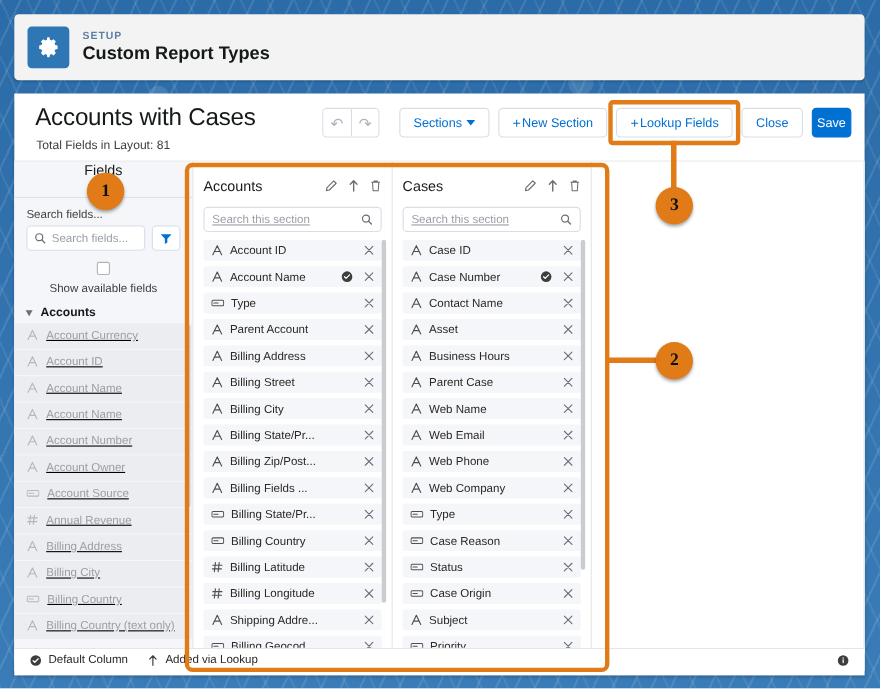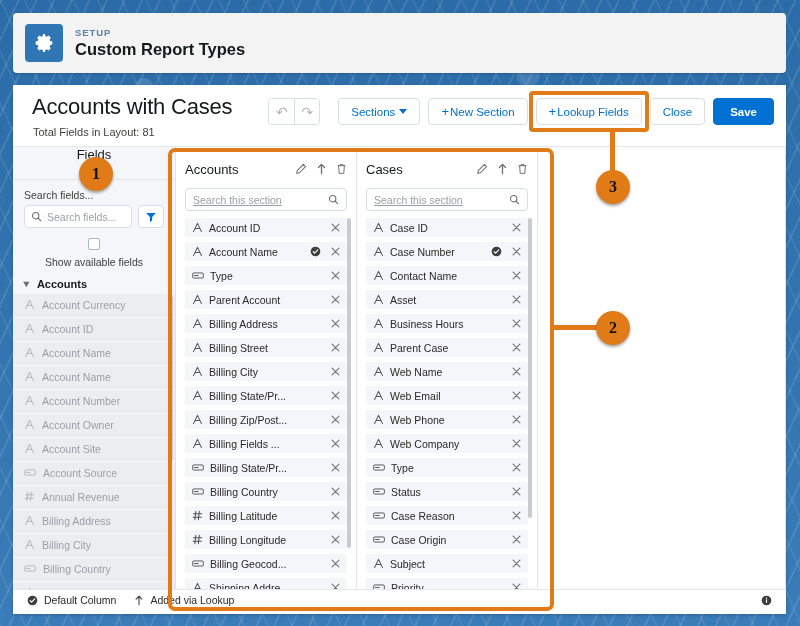--- a/index.html
+++ b/index.html
@@ -76,22 +76,22 @@
     height:27px; padding:0 12px; border:1px solid #d8dde6; border-radius:4px;
     background:#fff; color:#0070d2; font-size:11.5px; font-weight:400;
     display:flex; align-items:center; gap:1px; margin-left:8px; white-space:nowrap;
   }
   .tb-btn .plus{ font-size:13px; line-height:1; }
   .tb-btn .caret{
     width:0;height:0;border-left:4px solid transparent;border-right:4px solid transparent;
     border-top:5px solid #0070d2; margin-left:3px;
   }
   .tb-btn.primary{
-    background:#0070d2; border-color:#0070d2; color:#fff; font-weight:700;
-    padding:0 16px;
+    background:#0070d2; border-color:#0070d2; color:#fff; font-weight:400;
+    padding:0 4px;
   }
   .lookup-wrap{ position:relative; margin-left:8px; }
   .lookup-wrap .tb-btn{ margin-left:0; }
   .hl-lookup{
     position:absolute; left:-7px; top:-7px; right:-7px; bottom:-7px;
     border:4px solid #e07b18; border-radius:4px; pointer-events:none;
   }
 
   
   .sheet-body{ position:relative; height:446px; display:flex; }
@@ -127,20 +127,21 @@
   .fp-group{
     display:flex; align-items:center; gap:6px; padding:3px 11px 4px 9px;
     font-size:11px; font-weight:700; color:#16191a;
   }
   .fp-chev{ color:#6b6f76; font-size:9px; transform:scaleX(1.2); }
   .fp-list{ position:relative; }
   .fp-item{
     display:flex; align-items:flex-start; gap:7px;
     padding:5px 10px 5px 11px; background:#ebedf0; margin:0 0 1px 0;
     min-height:22px;
+    text-decoration:underline;
   }
   .fp-item .ti{ flex:0 0 auto; margin-top:0px; }
   .fp-item span.nm{ font-size:10.5px; color:#9b9fa6; line-height:13px; }
   .fp-scroll{
     position:absolute; right:2px; top:2px; width:3px; height:165px;
     background:#c9ccd1; border-radius:2px;
   }
 
   
   .canvas{ flex:1 1 auto; position:relative; background:#fff; overflow:hidden; }
@@ -329,26 +330,20 @@
             </svg>
             <span class="nm">Account Number</span>
           </div>
           <div class="fp-item">
             <svg class="ti" width="11" height="11" viewBox="0 0 16 16">
               <path d="M2.2 14L8 2l5.8 12M4.4 9.6h7.2" fill="none" stroke="#b4b7bd" stroke-width="1.5" stroke-linecap="round" stroke-linejoin="round"></path>
             </svg>
             <span class="nm">Account Owner</span>
           </div>
           <div class="fp-item">
-            <svg class="ti" width="11" height="11" viewBox="0 0 16 16">
-              <path d="M2.2 14L8 2l5.8 12M4.4 9.6h7.2" fill="none" stroke="#b4b7bd" stroke-width="1.5" stroke-linecap="round" stroke-linejoin="round"></path>
-            </svg>
-            <span class="nm">Account Site</span>
-          </div>
-          <div class="fp-item">
             <svg class="ti" width="12" height="11" viewBox="0 0 18 14">
               <rect x="1" y="3.2" width="16" height="7.6" rx="1.6" fill="none" stroke="#b4b7bd" stroke-width="1.4"></rect>
               <line x1="3.6" y1="7" x2="9.4" y2="7" stroke="#b4b7bd" stroke-width="1.4" stroke-linecap="round"></line>
             </svg>
             <span class="nm">Account Source</span>
           </div>
           <div class="fp-item">
             <svg class="ti" width="11" height="11" viewBox="0 0 16 16">
               <path d="M5.6 2L4.2 14M10.6 2L9.2 14M2.2 5.6h12M1.6 10.4h12" fill="none" stroke="#b4b7bd" stroke-width="1.5" stroke-linecap="round"></path>
             </svg>
@@ -534,34 +529,34 @@
               <div class="sec-item">
                 <svg class="ti" width="11" height="11" viewBox="0 0 16 16">
                   <path d="M5.6 2L4.2 14M10.6 2L9.2 14M2.2 5.6h12M1.6 10.4h12" fill="none" stroke="#514f4d" stroke-width="1.5" stroke-linecap="round"></path>
                 </svg>
                 <span class="nm">Billing Longitude</span>
                 <svg class="xrm" width="11" height="11" viewBox="0 0 16 16">
                   <path d="M3 3l10 10M13 3L3 13" fill="none" stroke="#6b6f76" stroke-width="1.5" stroke-linecap="round"></path>
                 </svg>
               </div>
               <div class="sec-item">
+                <svg class="ti" width="11" height="11" viewBox="0 0 16 16">
+                  <path d="M2.2 14L8 2l5.8 12M4.4 9.6h7.2" fill="none" stroke="#514f4d" stroke-width="1.5" stroke-linecap="round" stroke-linejoin="round"></path>
+                </svg>
+                <span class="nm">Shipping Addre...</span>
+                <svg class="xrm" width="11" height="11" viewBox="0 0 16 16">
+                  <path d="M3 3l10 10M13 3L3 13" fill="none" stroke="#6b6f76" stroke-width="1.5" stroke-linecap="round"></path>
+                </svg>
+              </div>
+              <div class="sec-item">
                 <svg class="ti" width="12" height="11" viewBox="0 0 18 14">
                   <rect x="1" y="3.2" width="16" height="7.6" rx="1.6" fill="none" stroke="#514f4d" stroke-width="1.4"></rect>
                   <line x1="3.6" y1="7" x2="9.4" y2="7" stroke="#514f4d" stroke-width="1.4" stroke-linecap="round"></line>
                 </svg>
                 <span class="nm">Billing Geocod...</span>
-                <svg class="xrm" width="11" height="11" viewBox="0 0 16 16">
-                  <path d="M3 3l10 10M13 3L3 13" fill="none" stroke="#6b6f76" stroke-width="1.5" stroke-linecap="round"></path>
-                </svg>
-              </div>
-              <div class="sec-item">
-                <svg class="ti" width="11" height="11" viewBox="0 0 16 16">
-                  <path d="M2.2 14L8 2l5.8 12M4.4 9.6h7.2" fill="none" stroke="#514f4d" stroke-width="1.5" stroke-linecap="round" stroke-linejoin="round"></path>
-                </svg>
-                <span class="nm">Shipping Addre...</span>
                 <svg class="xrm" width="11" height="11" viewBox="0 0 16 16">
                   <path d="M3 3l10 10M13 3L3 13" fill="none" stroke="#6b6f76" stroke-width="1.5" stroke-linecap="round"></path>
                 </svg>
               </div>
               <div class="sec-scroll" style="top:0px;height:330px;"></div>
             </div>
           </div>
           <div class="section-col">
             <div class="sec-head">
               <span class="sec-name">Cases</span>
@@ -687,31 +682,31 @@
                 <span class="nm">Type</span>
                 <svg class="xrm" width="11" height="11" viewBox="0 0 16 16">
                   <path d="M3 3l10 10M13 3L3 13" fill="none" stroke="#6b6f76" stroke-width="1.5" stroke-linecap="round"></path>
                 </svg>
               </div>
               <div class="sec-item">
                 <svg class="ti" width="12" height="11" viewBox="0 0 18 14">
                   <rect x="1" y="3.2" width="16" height="7.6" rx="1.6" fill="none" stroke="#514f4d" stroke-width="1.4"></rect>
                   <line x1="3.6" y1="7" x2="9.4" y2="7" stroke="#514f4d" stroke-width="1.4" stroke-linecap="round"></line>
                 </svg>
+                <span class="nm">Case Reason</span>
+                <svg class="xrm" width="11" height="11" viewBox="0 0 16 16">
+                  <path d="M3 3l10 10M13 3L3 13" fill="none" stroke="#6b6f76" stroke-width="1.5" stroke-linecap="round"></path>
+                </svg>
+              </div>
+              <div class="sec-item">
+                <svg class="ti" width="12" height="11" viewBox="0 0 18 14">
+                  <rect x="1" y="3.2" width="16" height="7.6" rx="1.6" fill="none" stroke="#514f4d" stroke-width="1.4"></rect>
+                  <line x1="3.6" y1="7" x2="9.4" y2="7" stroke="#514f4d" stroke-width="1.4" stroke-linecap="round"></line>
+                </svg>
                 <span class="nm">Status</span>
-                <svg class="xrm" width="11" height="11" viewBox="0 0 16 16">
-                  <path d="M3 3l10 10M13 3L3 13" fill="none" stroke="#6b6f76" stroke-width="1.5" stroke-linecap="round"></path>
-                </svg>
-              </div>
-              <div class="sec-item">
-                <svg class="ti" width="12" height="11" viewBox="0 0 18 14">
-                  <rect x="1" y="3.2" width="16" height="7.6" rx="1.6" fill="none" stroke="#514f4d" stroke-width="1.4"></rect>
-                  <line x1="3.6" y1="7" x2="9.4" y2="7" stroke="#514f4d" stroke-width="1.4" stroke-linecap="round"></line>
-                </svg>
-                <span class="nm">Case Reason</span>
                 <svg class="xrm" width="11" height="11" viewBox="0 0 16 16">
                   <path d="M3 3l10 10M13 3L3 13" fill="none" stroke="#6b6f76" stroke-width="1.5" stroke-linecap="round"></path>
                 </svg>
               </div>
               <div class="sec-item">
                 <svg class="ti" width="12" height="11" viewBox="0 0 18 14">
                   <rect x="1" y="3.2" width="16" height="7.6" rx="1.6" fill="none" stroke="#514f4d" stroke-width="1.4"></rect>
                   <line x1="3.6" y1="7" x2="9.4" y2="7" stroke="#514f4d" stroke-width="1.4" stroke-linecap="round"></line>
                 </svg>
                 <span class="nm">Case Origin</span>

